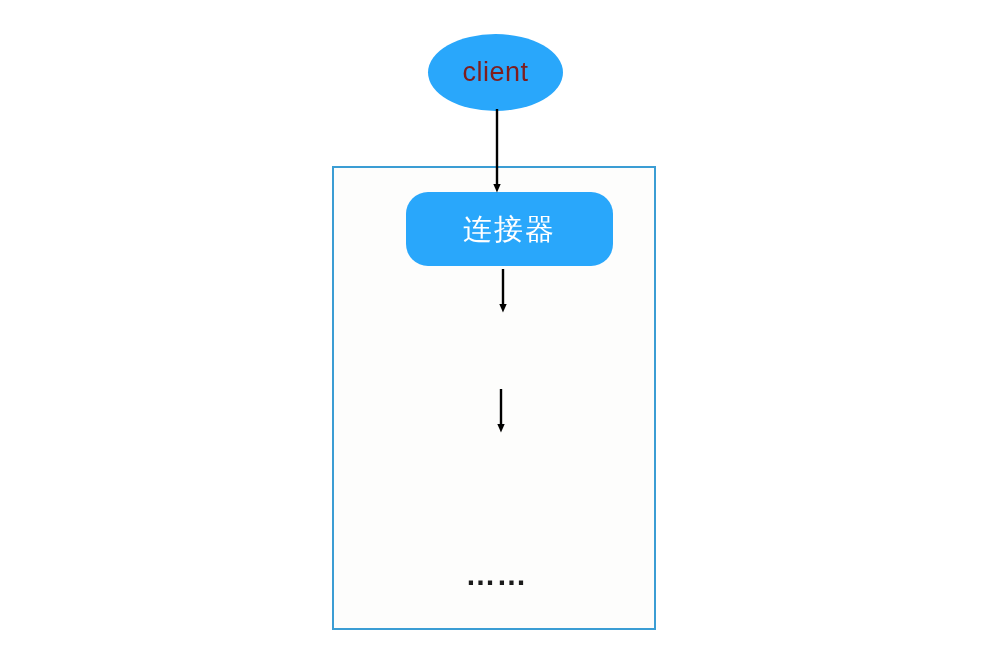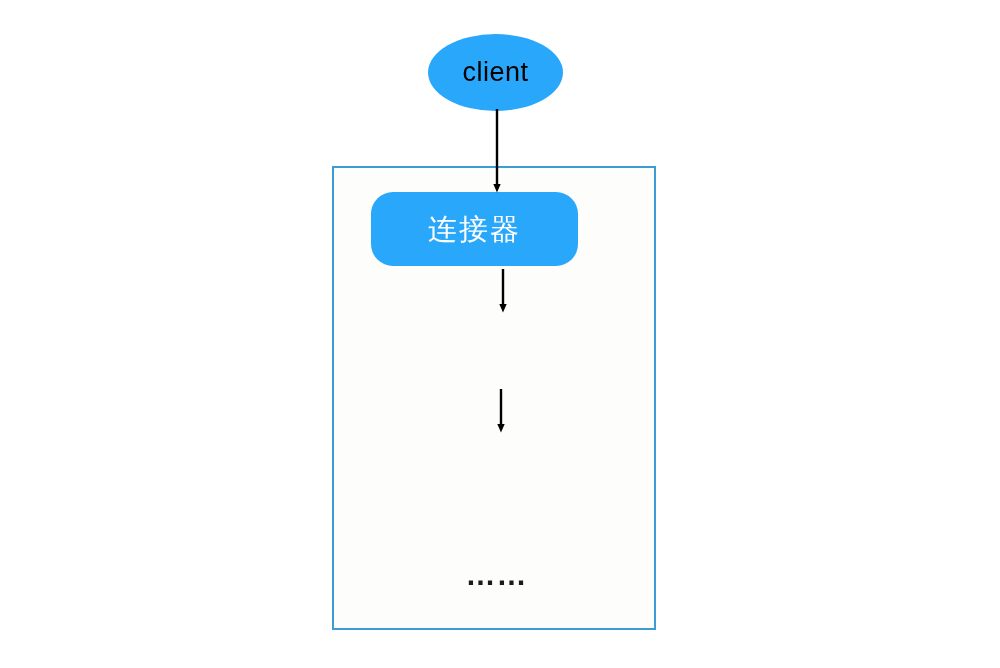--- a/index.html
+++ b/index.html
@@ -42,31 +42,31 @@
     top: 34px;
     width: 135px;
     height: 77px;
     border-radius: 50%;
     background: #29a7fb;
     display: flex;
     align-items: center;
     justify-content: center;
   }
   .client-label {
-    color: #000000;
+    color: #7f1d1d;
     font-size: 27px;
     font-weight: 400;
     letter-spacing: 0.5px;
     line-height: 1;
   }
 
   
   .stage-node {
     position: absolute;
-    left: 371px;
+    left: 406px;
     width: 207px;
     height: 74px;
     background: #29a7fb;
     border-radius: 22px;
     display: flex;
     align-items: center;
     justify-content: center;
   }
   .stage-node.n0 { top: 192px; }
   .stage-node.n1 { top: 312px; }

